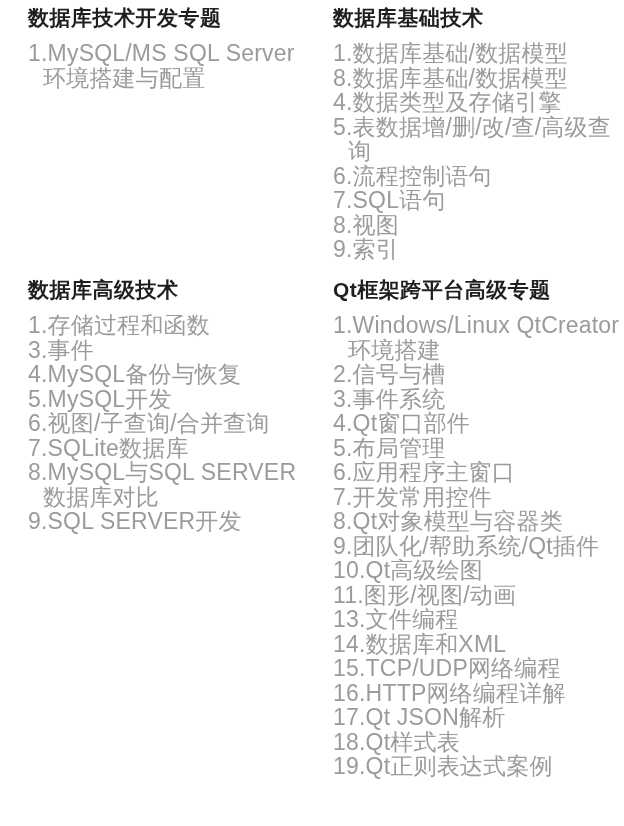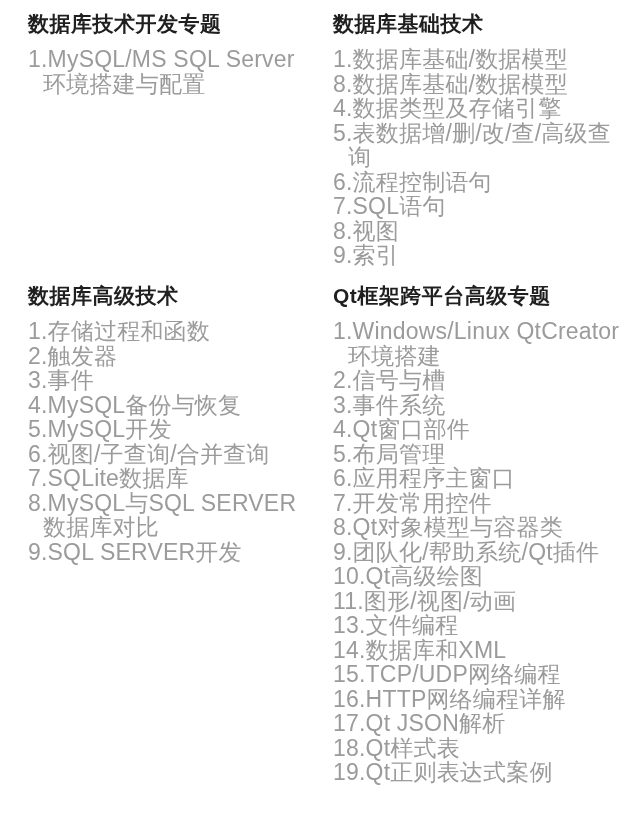--- a/index.html
+++ b/index.html
@@ -13,21 +13,21 @@
     width: 624px;
     height: 826px;
     background: var(--bg-color, #ffffff);
     box-sizing: border-box;
     padding-left: 28px;
     display: grid;
     grid-template-columns: 305px 1fr;
     grid-template-rows: 272px 1fr;
     overflow: hidden;
   }
-  .cell { padding-top: 10px; box-sizing: border-box; }
+  .cell { padding-top: 4px; box-sizing: border-box; }
   .cell.a { grid-row: 1; grid-column: 1; }
   .cell.b { grid-row: 1; grid-column: 2; }
   .cell.c { grid-row: 2; grid-column: 1; }
   .cell.d { grid-row: 2; grid-column: 2; }
   .section-title {
     margin: 0 0 9px 0;
     font-size: 21px;
     line-height: 28px;
     font-weight: 700;
     letter-spacing: 0.5px;
@@ -68,21 +68,20 @@
         <div class="course-item">7.SQL语句</div>
         <div class="course-item">8.视图</div>
         <div class="course-item">9.索引</div>
       </div>
   </section>
 
   <section class="cell c">
     <h2 class="section-title">数据库高级技术</h2>
     <div class="course-list">
         <div class="course-item">1.存储过程和函数</div>
-        <div class="course-item">2.触发器</div>
         <div class="course-item">3.事件</div>
         <div class="course-item">4.MySQL备份与恢复</div>
         <div class="course-item">5.MySQL开发</div>
         <div class="course-item">6.视图/子查询/合并查询</div>
         <div class="course-item">7.SQLite数据库</div>
         <div class="course-item">8.MySQL与SQL SERVER
 数据库对比</div>
         <div class="course-item">9.SQL SERVER开发</div>
       </div>
   </section>

